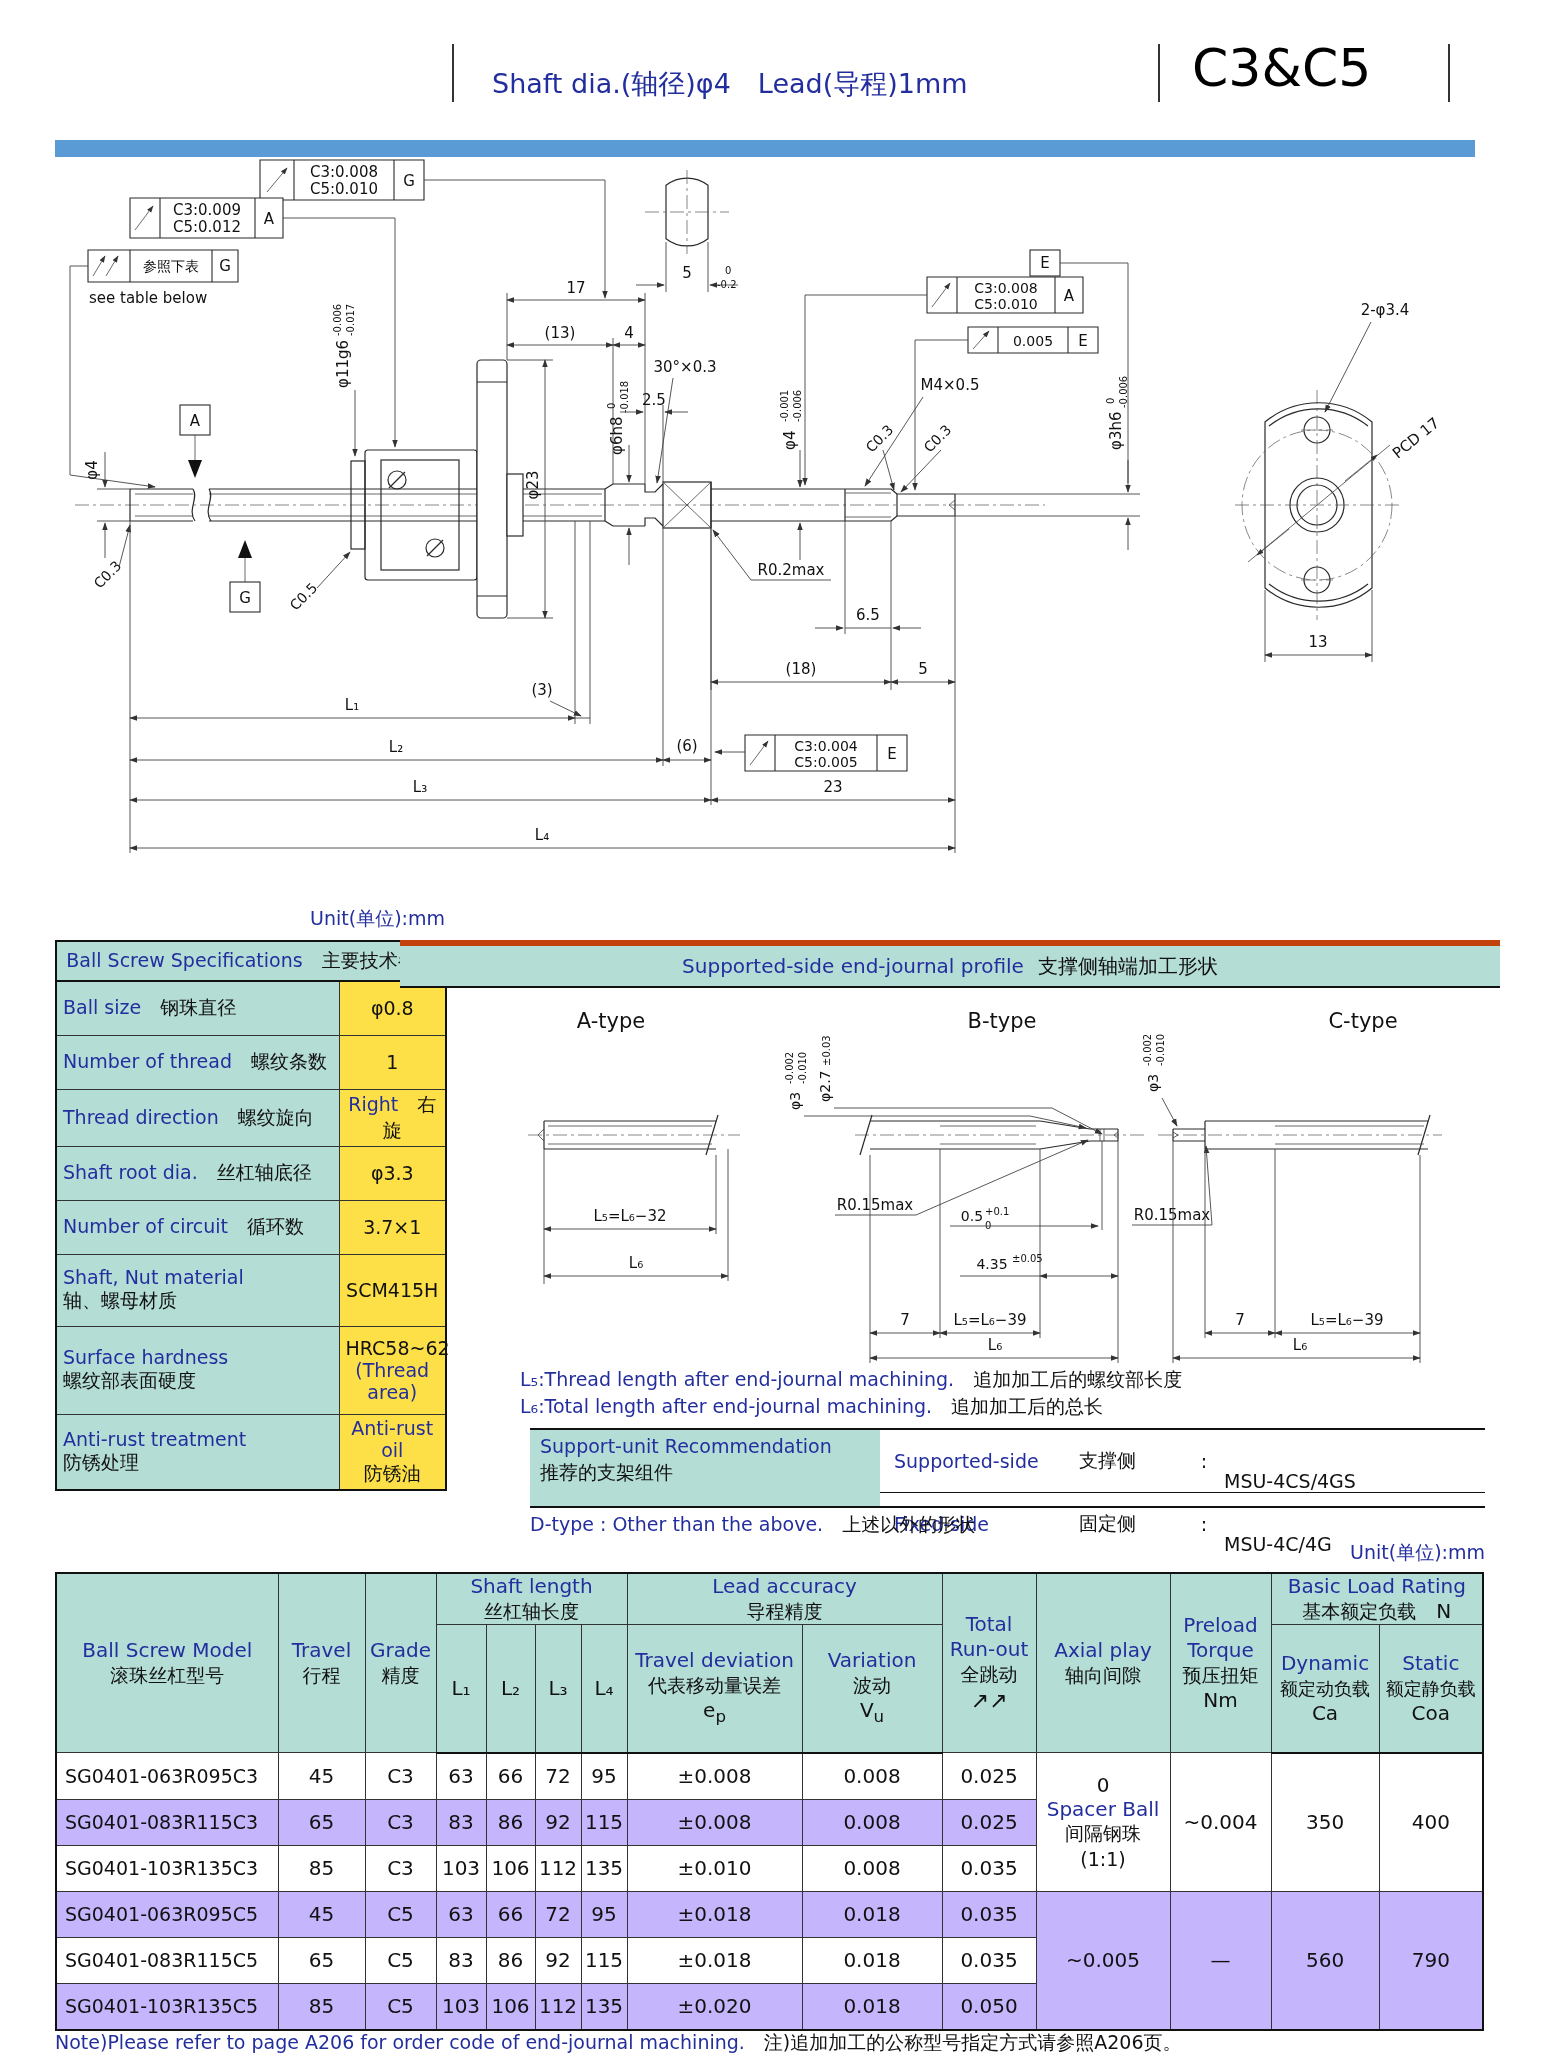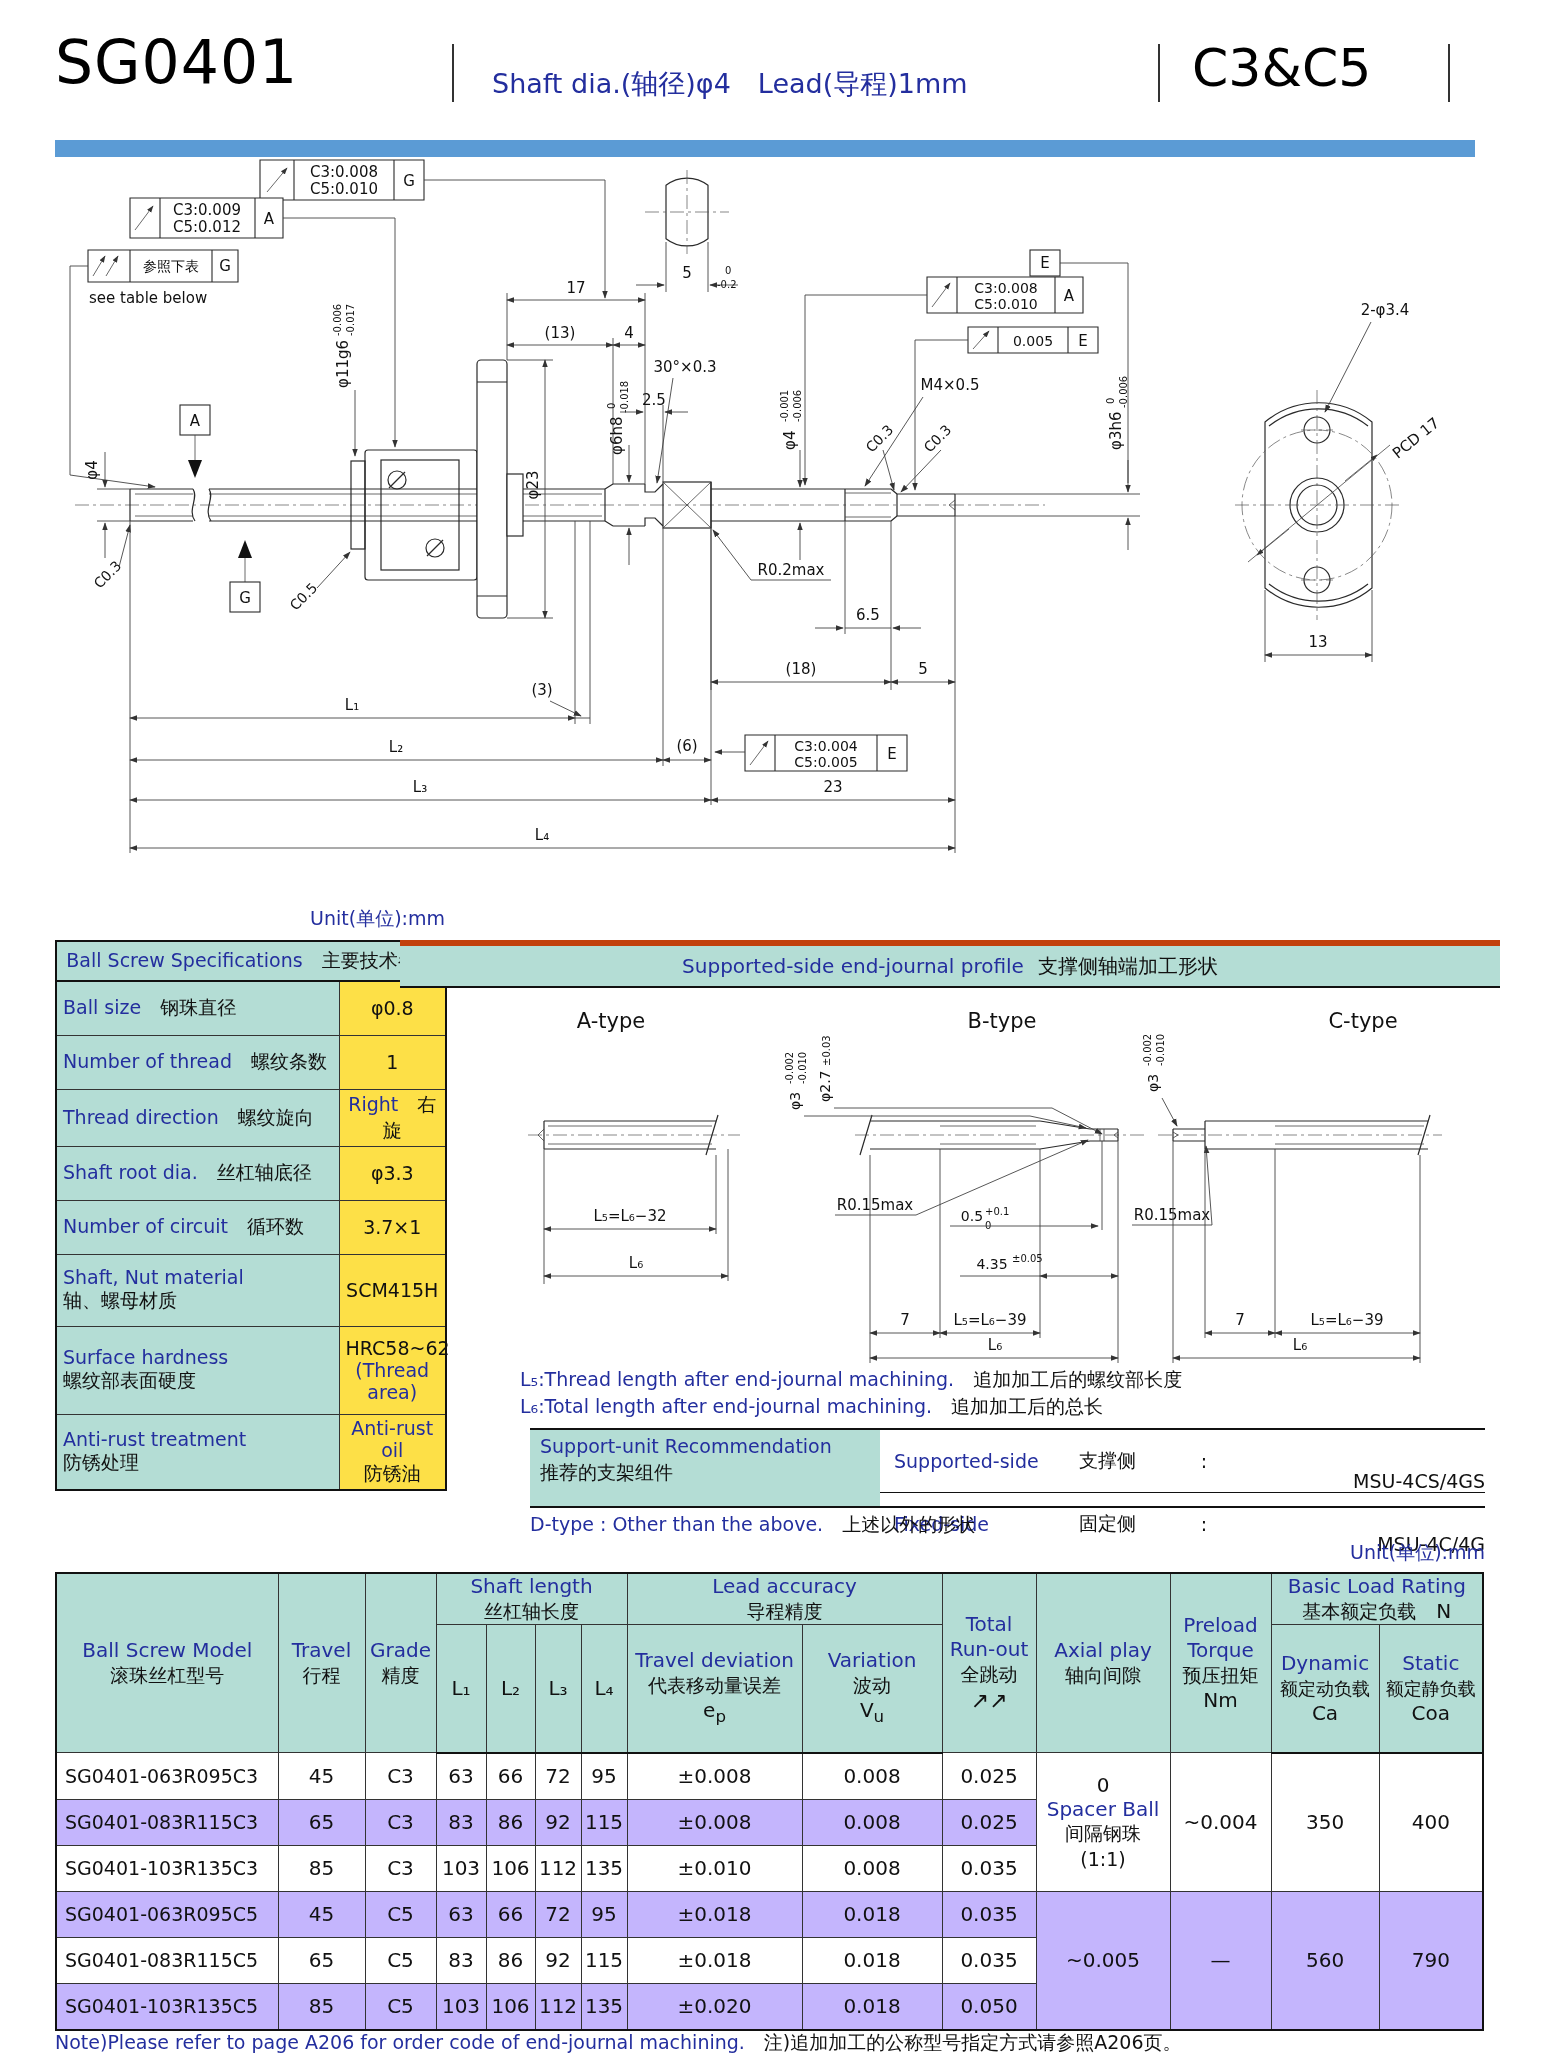--- a/index.html
+++ b/index.html
@@ -39,39 +39,38 @@
              border-top:6px solid #c2410c;border-bottom:2px solid #111;font-size:20px;}
   
   .sup{display:flex;border-top:2.5px solid #111;border-bottom:2.5px solid #111;}
   .sup .lcell{width:330px;padding:4px 10px;font-size:19px;line-height:1.35;}
   .sup .rwrap{flex:1;display:flex;flex-direction:column;}
   .sup .rrow{flex:1;display:flex;align-items:center;font-size:19px;border-bottom:1px solid #111;}
   .sup .rrow:last-child{border-bottom:none;}
   .sup .c1{width:185px;padding-left:14px;}
   .sup .c2{width:105px;}
   .sup .c3{width:40px;text-align:center;}
-  .sup .c4{flex:1;text-align:right;margin-top:40px;}
+  .sup .c4{flex:1;text-align:left;margin-top:40px;}
   
   .mt{width:1427px;table-layout:fixed;border:2.5px solid #111;font-size:20px;}
   .mt th,.mt td{border:1px solid #333;padding:0 2px;}
   .mt thead th{background:#b4ddd5;font-weight:normal;line-height:1.25;}
   .mt thead tr:last-child th{border-bottom:2.5px solid #111;}
   .mt td{text-align:center;height:45px;background:#fff;}
   .mt .model{text-align:left;padding-left:8px;font-size:19px;}
   .mt tr.g td{background:#c4b5fd;}
   .mt td.mg{background:#fff;}
   .note{font-size:19px;}
   .fs19{font-size:19px;} .fs18{font-size:18px;}
 </style>
 </head>
 <body>
 
 <div class="page">
 
-  <div class="abs hdr-model" style="left:55px;top:32px;">SG0401</div>
   <div class="abs vdiv" style="left:452px;top:44px;height:58px;"></div>
   <div class="abs hdr-sub blue" style="left:492px;top:66px;">Shaft dia.(轴径)φ4　Lead(导程)1mm</div>
   <div class="abs vdiv" style="left:1158px;top:44px;height:58px;"></div>
   <div class="abs hdr-grade" style="left:1192px;top:42px;">C3&amp;C5</div>
   <div class="abs vdiv" style="left:1448px;top:44px;height:58px;"></div>
   <div class="abs blue-bar" style="left:55px;top:140px;width:1420px;height:17px;"></div>
 
   <svg class="abs" style="left:45px;top:150px;" width="1460" height="710" viewBox="0 0 1460 710">
     <defs>
       <marker id="ar1" viewBox="0 0 10 10" refX="9" refY="5" markerWidth="9" markerHeight="9" orient="auto-start-reverse">

